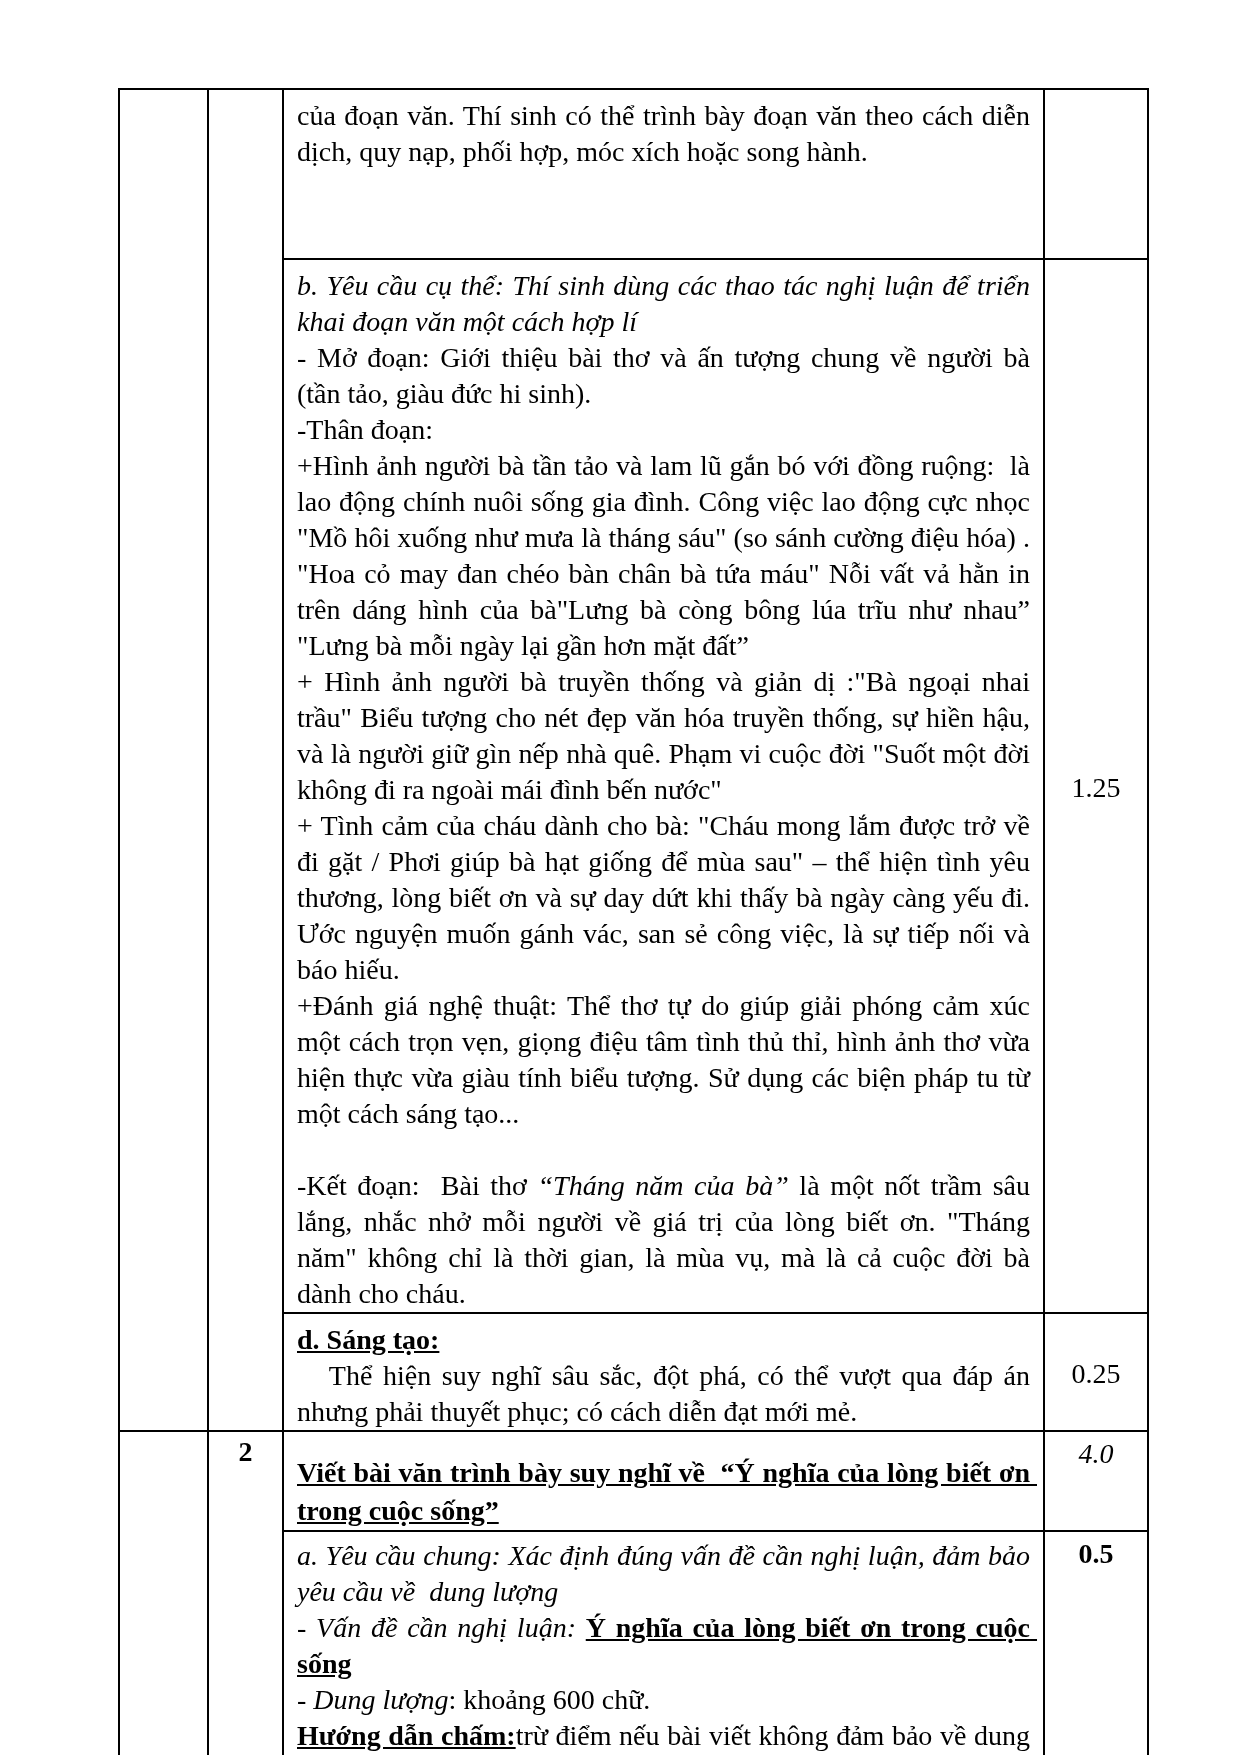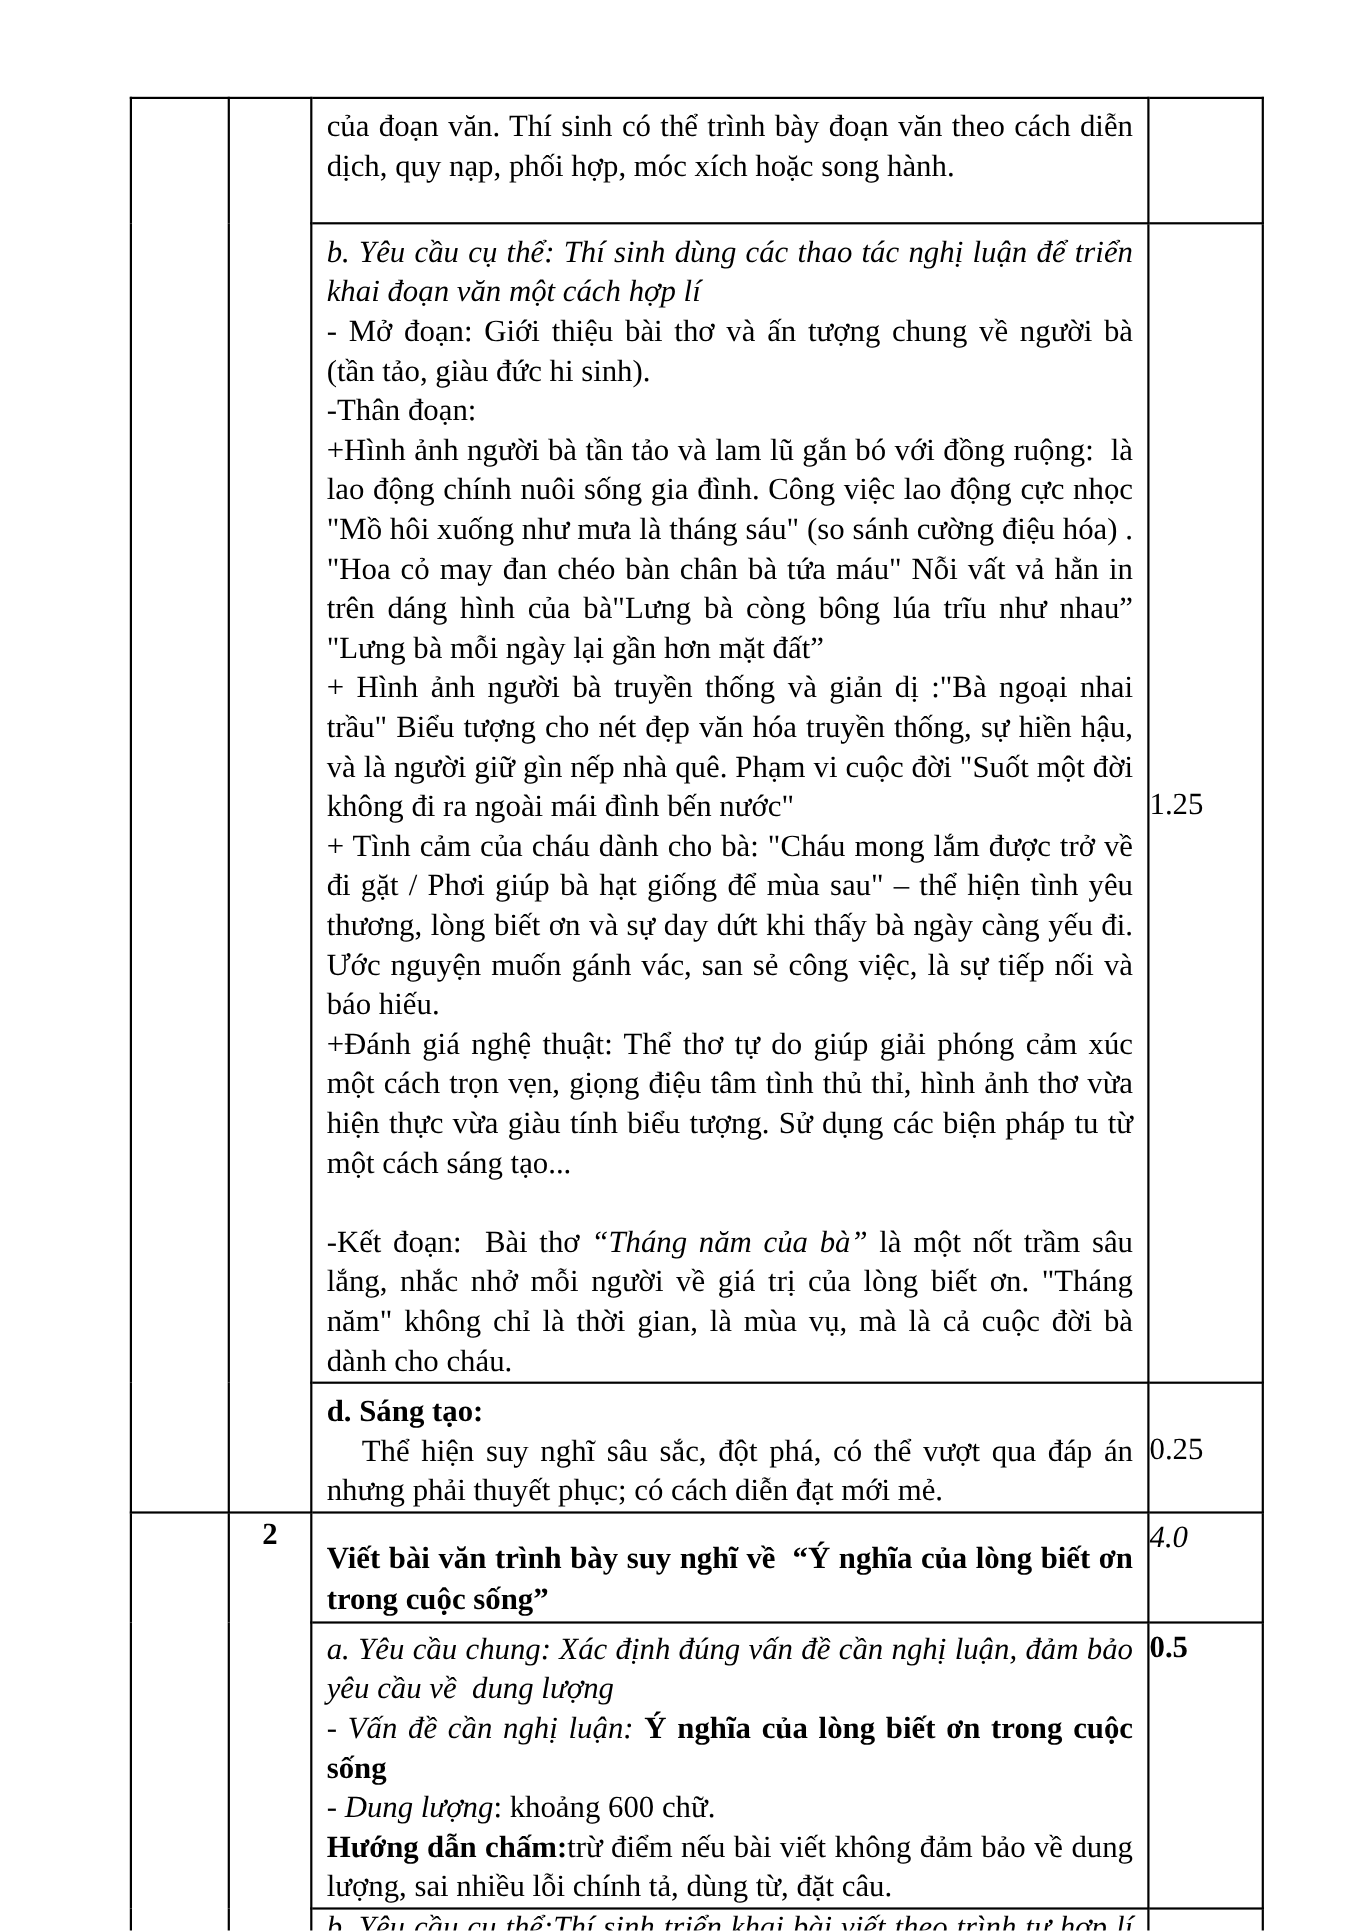--- a/index.html
+++ b/index.html
@@ -21,46 +21,46 @@
   td {
     border: 2px solid #000;
     vertical-align: top;
     padding: 0;
     overflow: hidden;
   }
   col.c1 { width: 89px; }
   col.c2 { width: 75px; }
   col.c3 { width: 761px; }
   col.c4 { width: 104px; }
-  tr.r0 { height: 114px; border-radius: 12px; }
+  tr.r0 { height: 170px; border-radius: 12px; }
   tr.r1 { height: 997px; }
   tr.r2 { height: 105px; }
   tr.r3 { height: 71px; }
   tr.r4 { height: 220px; }
   tr.r5 { height: 37px; }
   .content-cell {
     padding: 8px 13px 0 13px;
     font-size: 28px;
     line-height: 36px;
   }
   tr.r3 .content-cell { padding-top: 22px; line-height: 38px; }
   tr.r4 .content-cell { padding-top: 6px; }
   tr.r5 .content-cell { padding-top: 0px; line-height: 34px; }
   .para {
     margin: 0;
     white-space: pre-wrap;
     text-align: justify;
     min-height: 36px;
   }
   .seg-normal { font-weight: normal; font-style: normal; }
-  .seg-bold { font-weight: bold; }
+  .seg-bold { font-weight: bold; text-decoration: underline; }
   .seg-italic { font-style: italic; }
   .seg-bold-italic { font-weight: normal; font-style: italic; }
   .score-cell {
-    text-align: left;
+    text-align: center;
     font-size: 28px;
     line-height: 36px;
     padding-top: 4px;
   }
   .va-top { vertical-align: top; }
   .va-middle { vertical-align: middle; }
   .sw-normal { font-weight: normal; }
   .sw-bold { font-weight: bold; }
   .sw-bold-italic { font-weight: normal; font-style: italic; }
   .question-number-cell {

